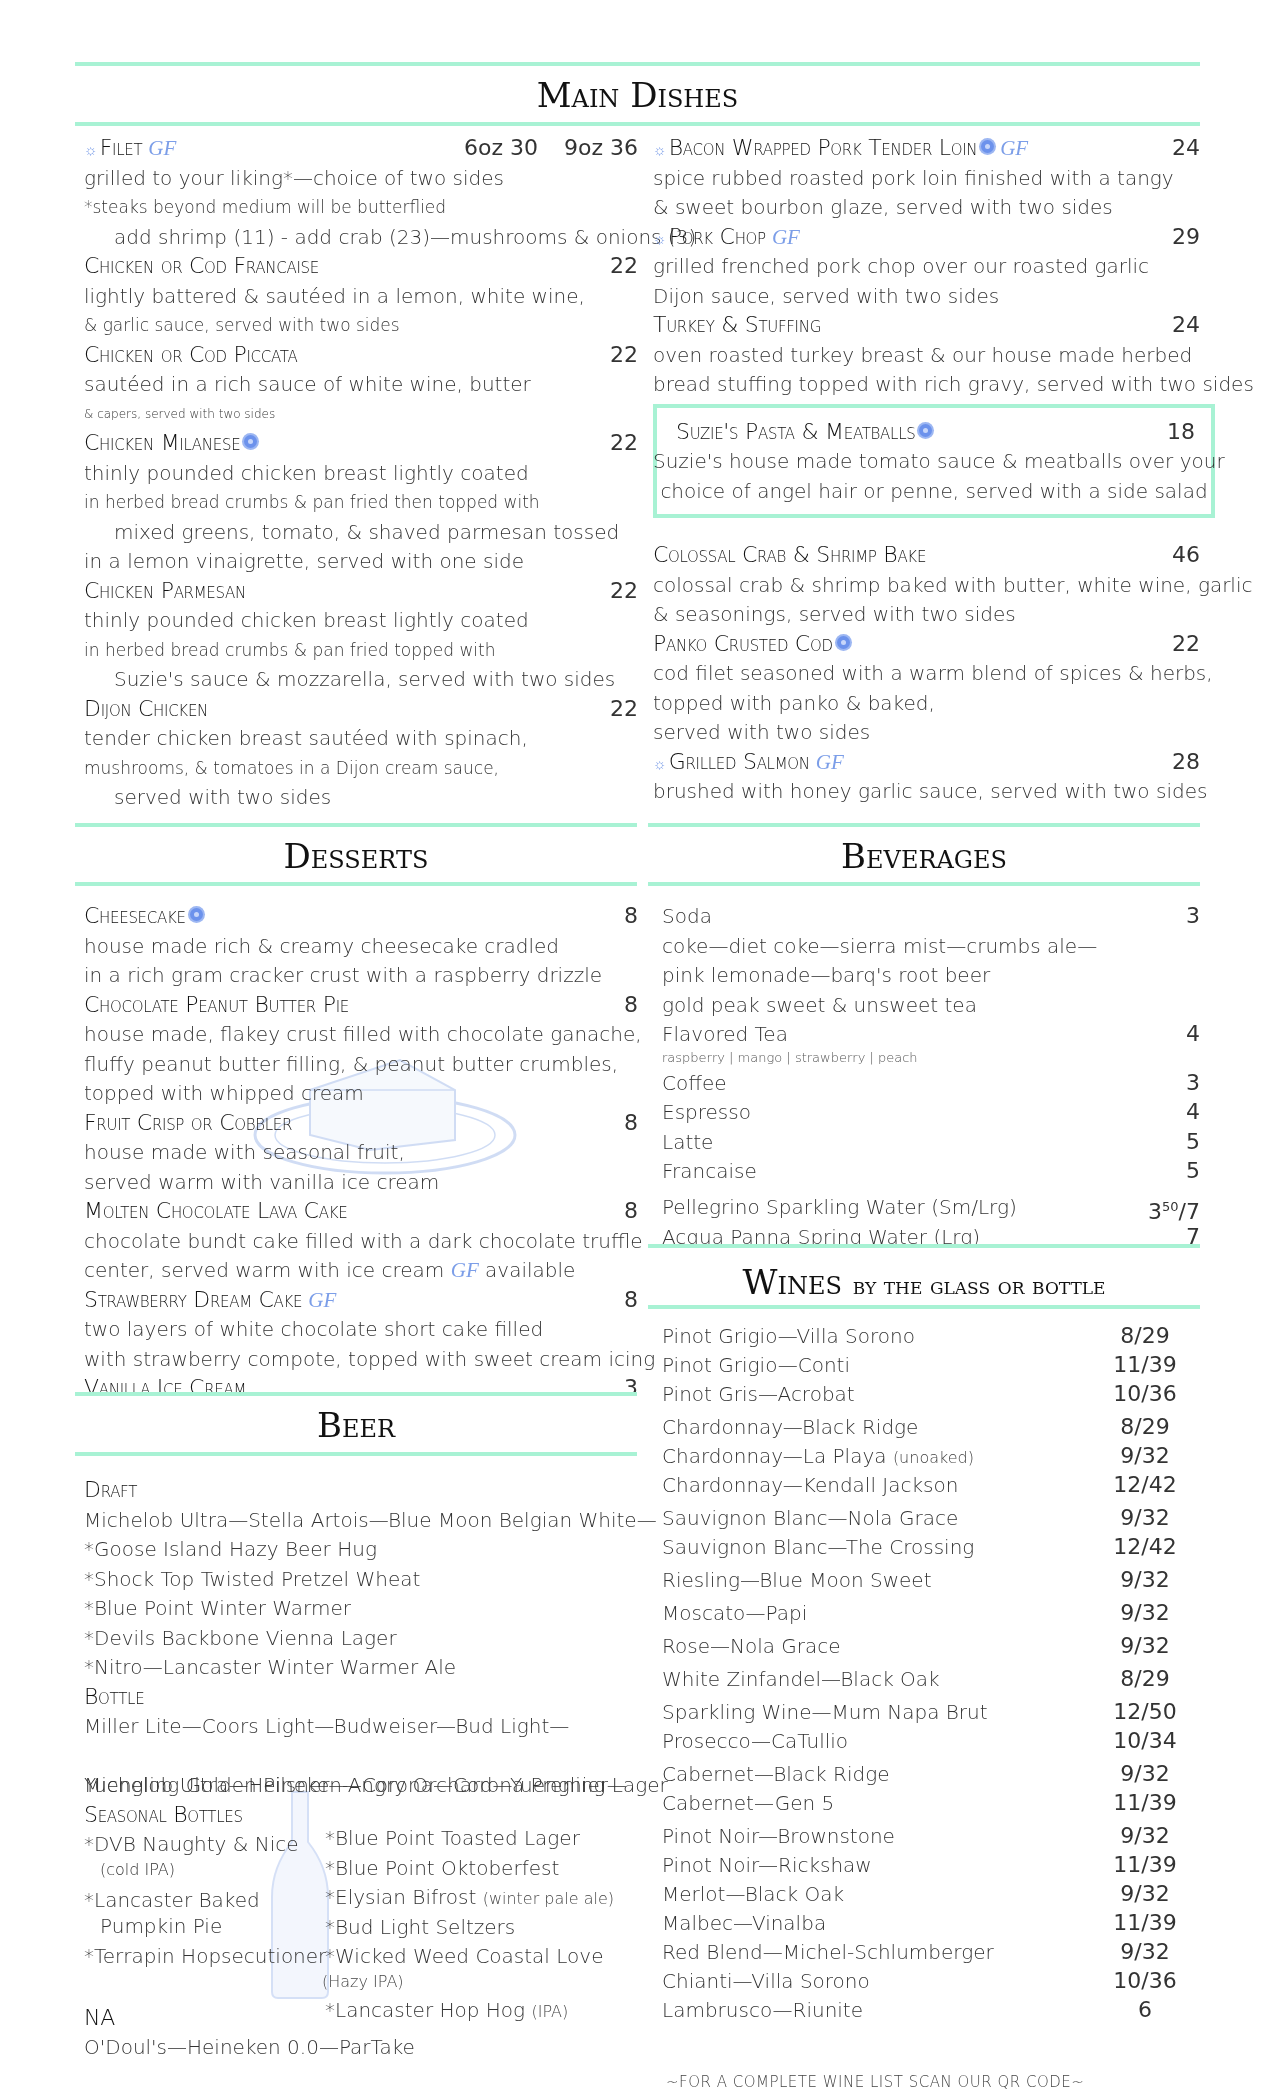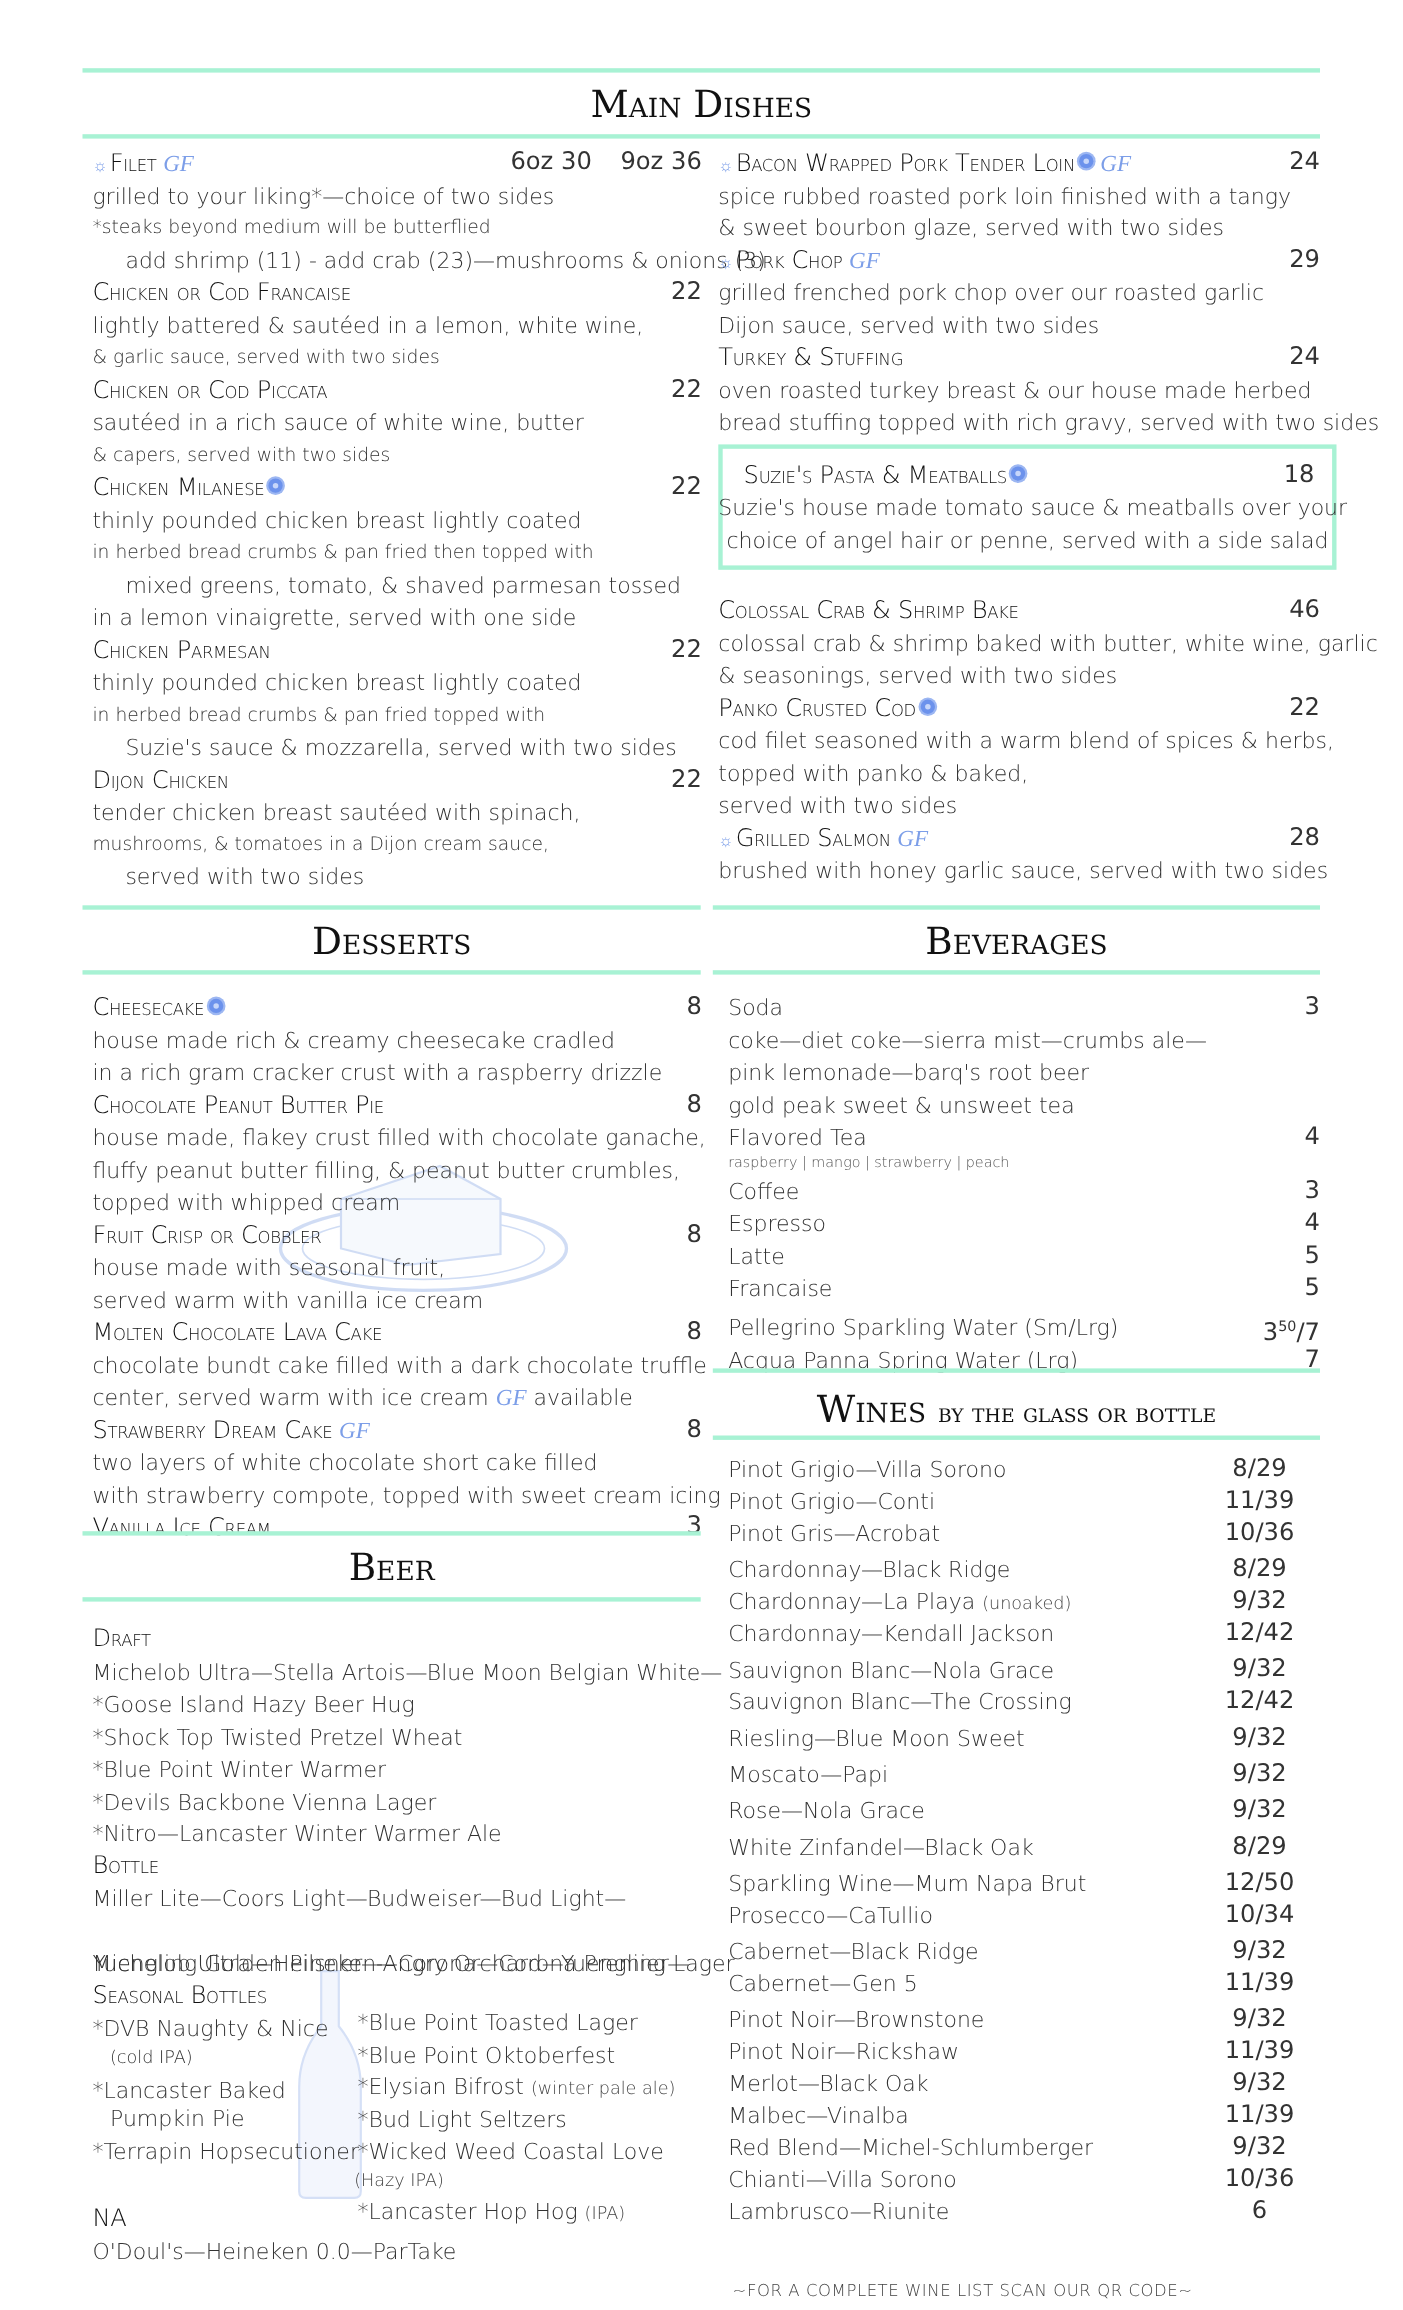--- a/index.html
+++ b/index.html
@@ -37,21 +37,21 @@
     <div class="line" style="left: 84px; top: 163.5px;">grilled to your liking*—choice of two sides</div>
     <div class="line" style="left: 84px; top: 193px; font-size: 17px;">*steaks beyond medium will be butterflied</div>
     <div class="line" style="left: 114px; top: 222.5px;">add shrimp (11) - add crab (23)—mushrooms &amp; onions (3)</div>
     <div class="line" style="left: 84px; top: 252px;"><span class="name">Chicken or Cod Francaise</span></div>
     <div class="price" style="left: 558px; top: 252px; width: 80px;">22</div>
     <div class="line" style="left: 84px; top: 281.5px;">lightly battered &amp; sautéed in a lemon, white wine,</div>
     <div class="line" style="left: 84px; top: 311px; font-size: 17px;">&amp; garlic sauce, served with two sides</div>
     <div class="line" style="left: 84px; top: 340.5px;"><span class="name">Chicken or Cod Piccata</span></div>
     <div class="price" style="left: 558px; top: 340.5px; width: 80px;">22</div>
     <div class="line" style="left: 84px; top: 370px;">sautéed in a rich sauce of white wine, butter</div>
-    <div class="line" style="left: 84px; top: 399.5px; font-size: 17px;">&amp; capers, served with two sides</div>
+    <div class="line" style="left: 84px; top: 399.5px; font-size: 12px;">&amp; capers, served with two sides</div>
     <div class="line" style="left: 84px; top: 429px;"><span class="name">Chicken Milanese</span><span class="gear"></span></div>
     <div class="price" style="left: 558px; top: 429px; width: 80px;">22</div>
     <div class="line" style="left: 84px; top: 458.5px;">thinly pounded chicken breast lightly coated</div>
     <div class="line" style="left: 84px; top: 488px; font-size: 17px;">in herbed bread crumbs &amp; pan fried then topped with</div>
     <div class="line" style="left: 114px; top: 517.5px;">mixed greens, tomato, &amp; shaved parmesan tossed</div>
     <div class="line" style="left: 84px; top: 547px;">in a lemon vinaigrette, served with one side</div>
     <div class="line" style="left: 84px; top: 576.5px;"><span class="name">Chicken Parmesan</span></div>
     <div class="price" style="left: 558px; top: 576.5px; width: 80px;">22</div>
     <div class="line" style="left: 84px; top: 606px;">thinly pounded chicken breast lightly coated</div>
     <div class="line" style="left: 84px; top: 635.5px; font-size: 17px;">in herbed bread crumbs &amp; pan fried topped with</div>

